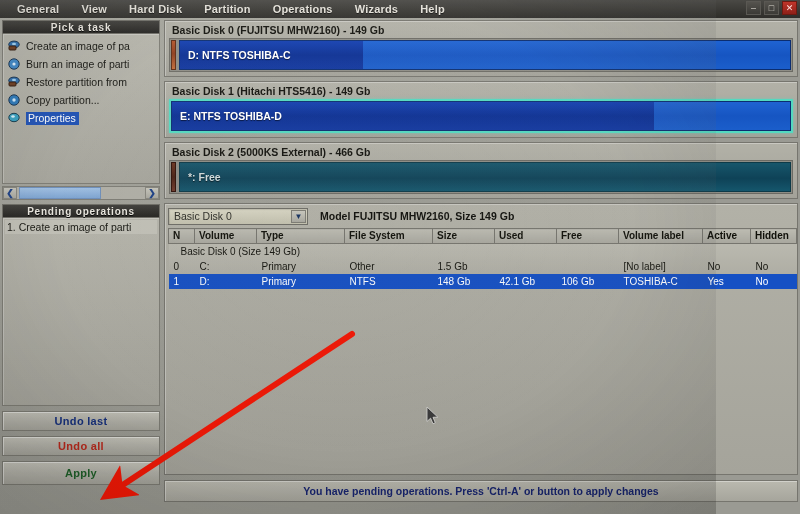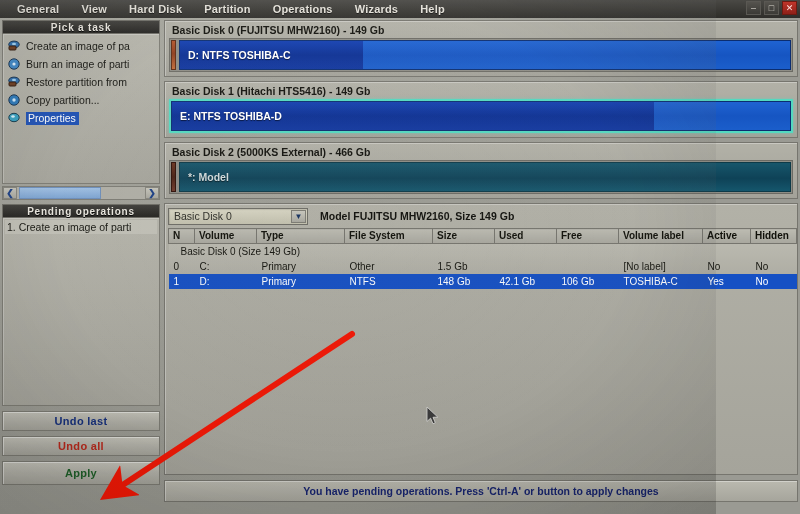--- a/index.html
+++ b/index.html
@@ -329,21 +329,21 @@
         </div>
       </div>
     </div>
 
     <div class="diskbox">
       <div class="disk-title">Basic Disk 2 (5000KS External) - 466 Gb</div>
       <div class="bar-wrap">
         <div class="sliver dark"></div>
         <div class="part free">
           <div class="fill-used"></div>
-          <div class="plabel">*:  Model</div>
+          <div class="plabel">*:  Free</div>
         </div>
       </div>
     </div>
 
     <div class="tablebox">
       <div class="selbar">
         <div class="combo">
           <span>Basic Disk 0</span>
           <span class="combo-arrow">▼</span>
         </div>

